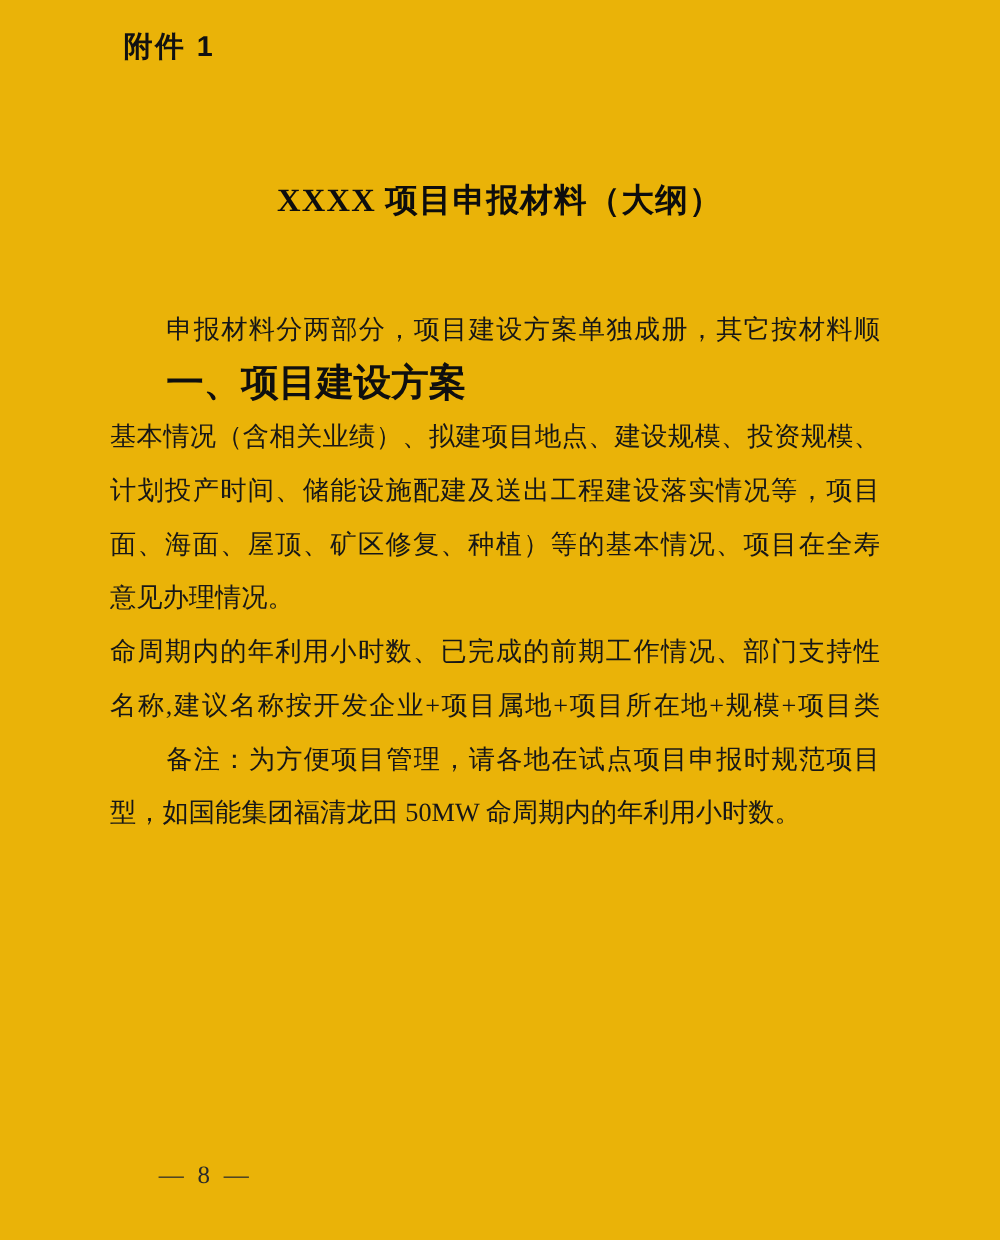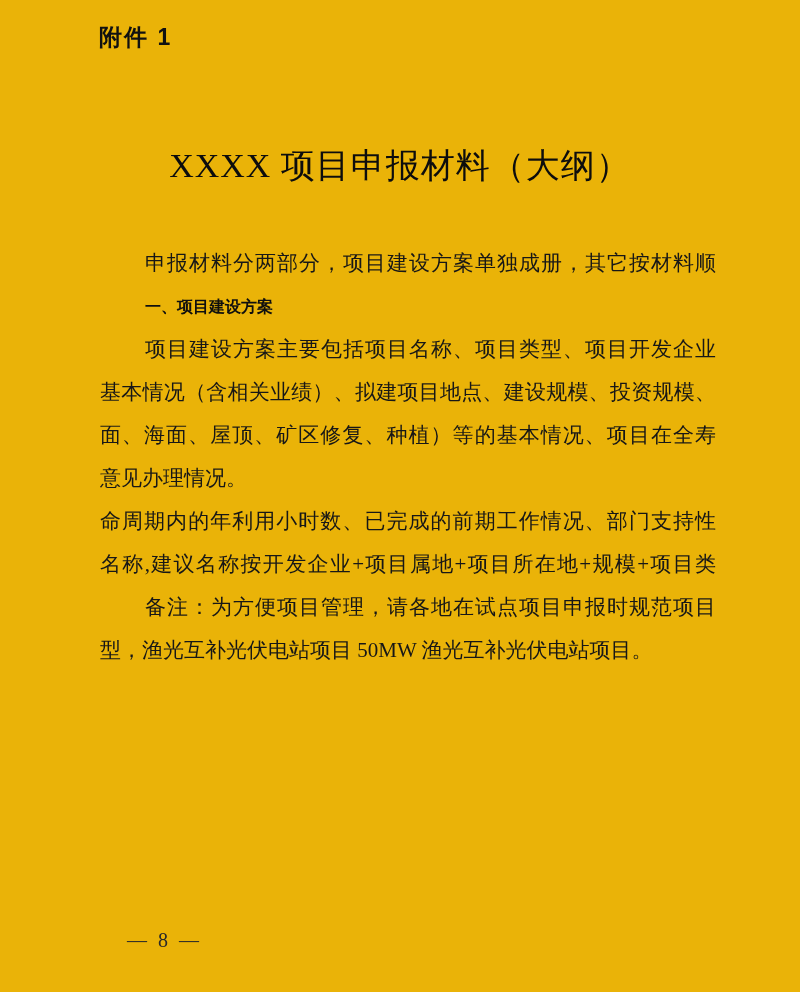--- a/index.html
+++ b/index.html
@@ -26,50 +26,50 @@
     letter-spacing: 2px;
     color: #111111;
   }
   .doc-title {
     position: absolute;
     top: 143px;
     left: 0;
     width: 100%;
     text-align: center;
     font-family: "Liberation Serif", serif;
-    font-weight: normal;
-    font-size: 34px;
+    font-weight: bold;
+    font-size: 26px;
     letter-spacing: 1px;
     color: #0d0d0d;
     white-space: nowrap;
   }
   .doc-body {
     position: absolute;
     top: 242px;
-    left: 100px;
+    left: 88px;
     width: 616px;
     font-size: 21px;
     line-height: 43px;
     color: #171717;
   }
   .text-line {
     text-align: justify;
     overflow: hidden;
     white-space: normal;
   }
   .text-line.fill {
     text-align-last: justify;
   }
   .text-line.indent {
     text-indent: 45px;
   }
   .heading-line {
     font-family: "Liberation Sans", sans-serif;
     font-weight: bold;
-    font-size: 16px;
+    font-size: 30px;
     text-indent: 45px;
     color: #0f0f0f;
   }
   .page-number {
     position: absolute;
     top: 929px;
     left: 127px;
     font-size: 20px;
     letter-spacing: 3px;
     color: #2a2a2a;
@@ -80,25 +80,25 @@
 
 <div class="page">
 
   <div class="attachment-label">附件 1</div>
 
   <div class="doc-title">XXXX 项目申报材料（大纲）</div>
 
   <div class="doc-body">
       <div class="text-line indent fill">申报材料分两部分，项目建设方案单独成册，其它按材料顺</div>
       <div class="text-line heading-line">一、项目建设方案</div>
-      <div class="text-line indent fill">项目建设方案主要包括项目名称、项目类型、项目开发企业</div>
       <div class="text-line fill">基本情况（含相关业绩）、拟建项目地点、建设规模、投资规模、</div>
+      <div class="text-line fill">计划投产时间、储能设施配建及送出工程建设落实情况等，项目</div>
       <div class="text-line fill">面、海面、屋顶、矿区修复、种植）等的基本情况、项目在全寿</div>
       <div class="text-line">意见办理情况。</div>
       <div class="text-line fill">命周期内的年利用小时数、已完成的前期工作情况、部门支持性</div>
       <div class="text-line fill">名称,建议名称按开发企业+项目属地+项目所在地+规模+项目类</div>
       <div class="text-line indent fill">备注：为方便项目管理，请各地在试点项目申报时规范项目</div>
-      <div class="text-line">型，渔光互补光伏电站项目 50MW 渔光互补光伏电站项目。</div>
+      <div class="text-line">型，如国能集团福清龙田 50MW 命周期内的年利用小时数。</div>
     </div>
 
   <div class="page-number">— 8 —</div>
 
 </div>
 
 </body></html>

